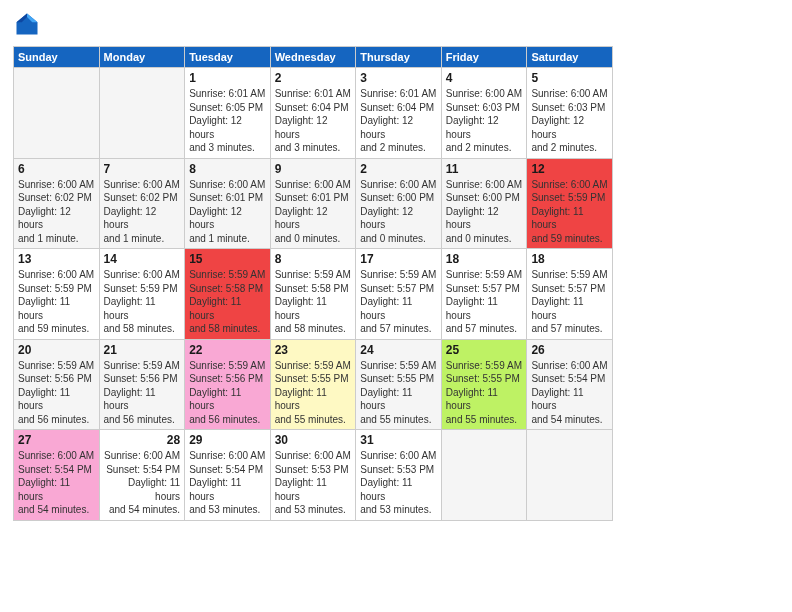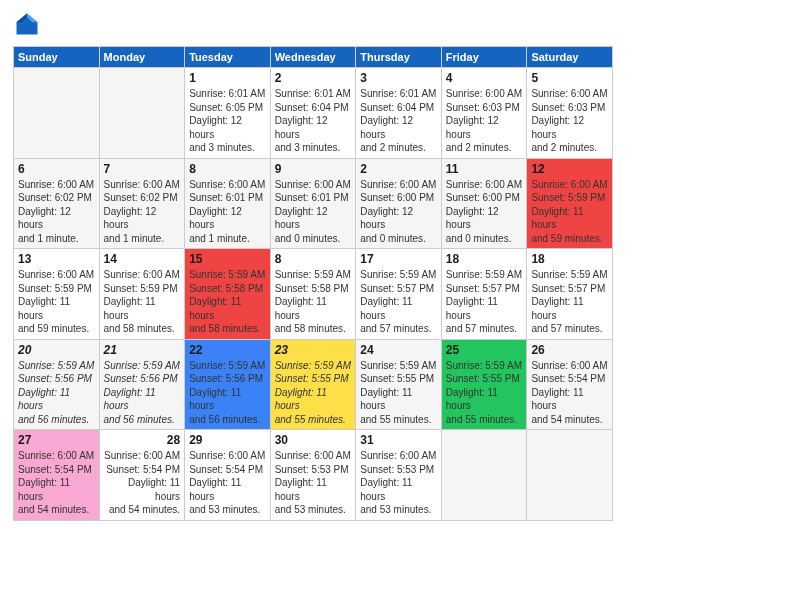--- a/index.html
+++ b/index.html
@@ -206,41 +206,41 @@
           <td style="background: rgb(255, 255, 255);">
             <span class="day-number">18</span>
             <div class="day-info">Sunrise: 5:59 AM<br>Sunset: 5:57 PM<br>Daylight: 11 hours<br>and 57 minutes.</div>
           </td>
           <td style="background: rgb(255, 255, 255);">
             <span class="day-number">18</span>
             <div class="day-info">Sunrise: 5:59 AM<br>Sunset: 5:57 PM<br>Daylight: 11 hours<br>and 57 minutes.</div>
           </td>
         </tr>
         <tr>
-          <td style="background: rgb(245, 245, 245); font-style: italic;">
+          <td style="background: rgb(245, 245, 245);">
             <span class="day-number">20</span>
             <div class="day-info">Sunrise: 5:59 AM<br>Sunset: 5:56 PM<br>Daylight: 11 hours<br>and 56 minutes.</div>
           </td>
-          <td style="background: rgb(245, 245, 245); font-style: italic;">
+          <td style="background: rgb(245, 245, 245);">
             <span class="day-number">21</span>
             <div class="day-info">Sunrise: 5:59 AM<br>Sunset: 5:56 PM<br>Daylight: 11 hours<br>and 56 minutes.</div>
           </td>
-          <td style="background: #3b82f6;">
+          <td style="background: #f9a8d4;">
             <span class="day-number">22</span>
             <div class="day-info">Sunrise: 5:59 AM<br>Sunset: 5:56 PM<br>Daylight: 11 hours<br>and 56 minutes.</div>
           </td>
-          <td style="background: #fde047; font-style: italic;">
+          <td style="background: #fef9c3;">
             <span class="day-number">23</span>
             <div class="day-info">Sunrise: 5:59 AM<br>Sunset: 5:55 PM<br>Daylight: 11 hours<br>and 55 minutes.</div>
           </td>
           <td style="background: rgb(245, 245, 245);">
             <span class="day-number">24</span>
             <div class="day-info">Sunrise: 5:59 AM<br>Sunset: 5:55 PM<br>Daylight: 11 hours<br>and 55 minutes.</div>
           </td>
-          <td style="background: #22c55e;">
+          <td style="background: #bef264;">
             <span class="day-number">25</span>
             <div class="day-info">Sunrise: 5:59 AM<br>Sunset: 5:55 PM<br>Daylight: 11 hours<br>and 55 minutes.</div>
           </td>
           <td style="background: rgb(245, 245, 245);">
             <span class="day-number">26</span>
             <div class="day-info">Sunrise: 6:00 AM<br>Sunset: 5:54 PM<br>Daylight: 11 hours<br>and 54 minutes.</div>
           </td>
         </tr>
         <tr>
           <td style="background: #f9a8d4;">

